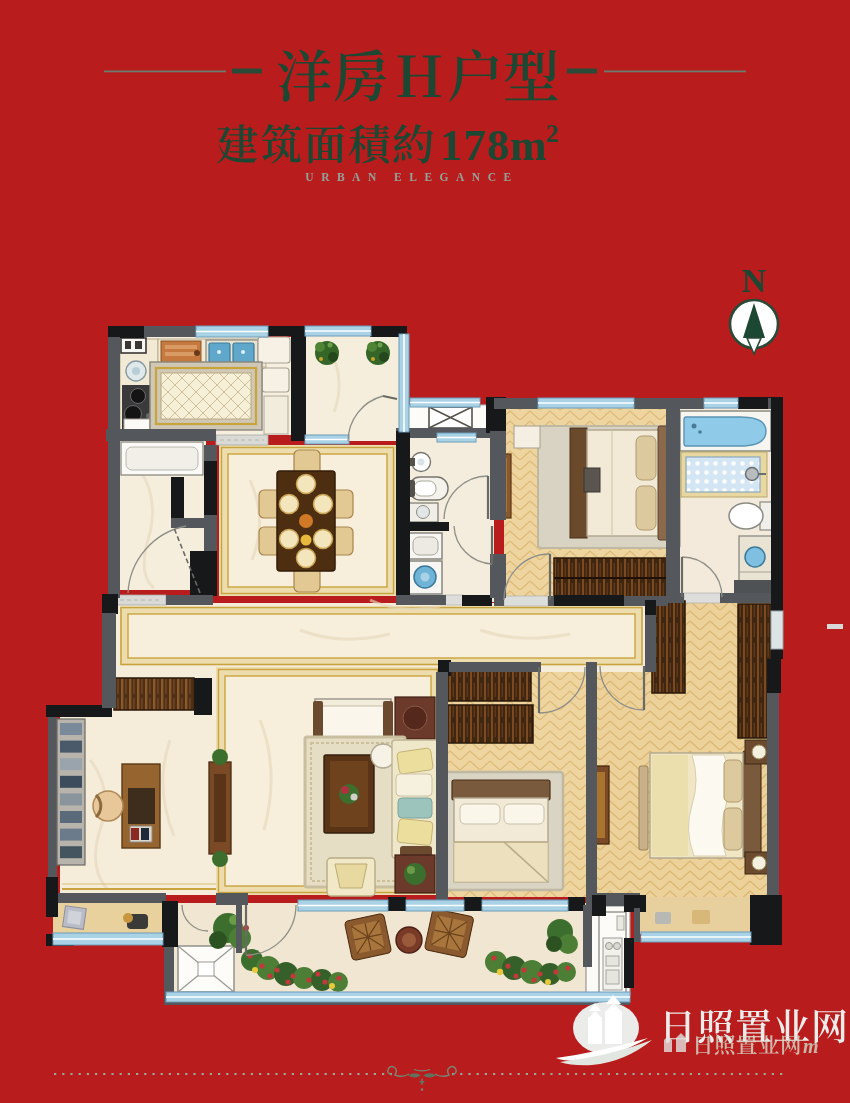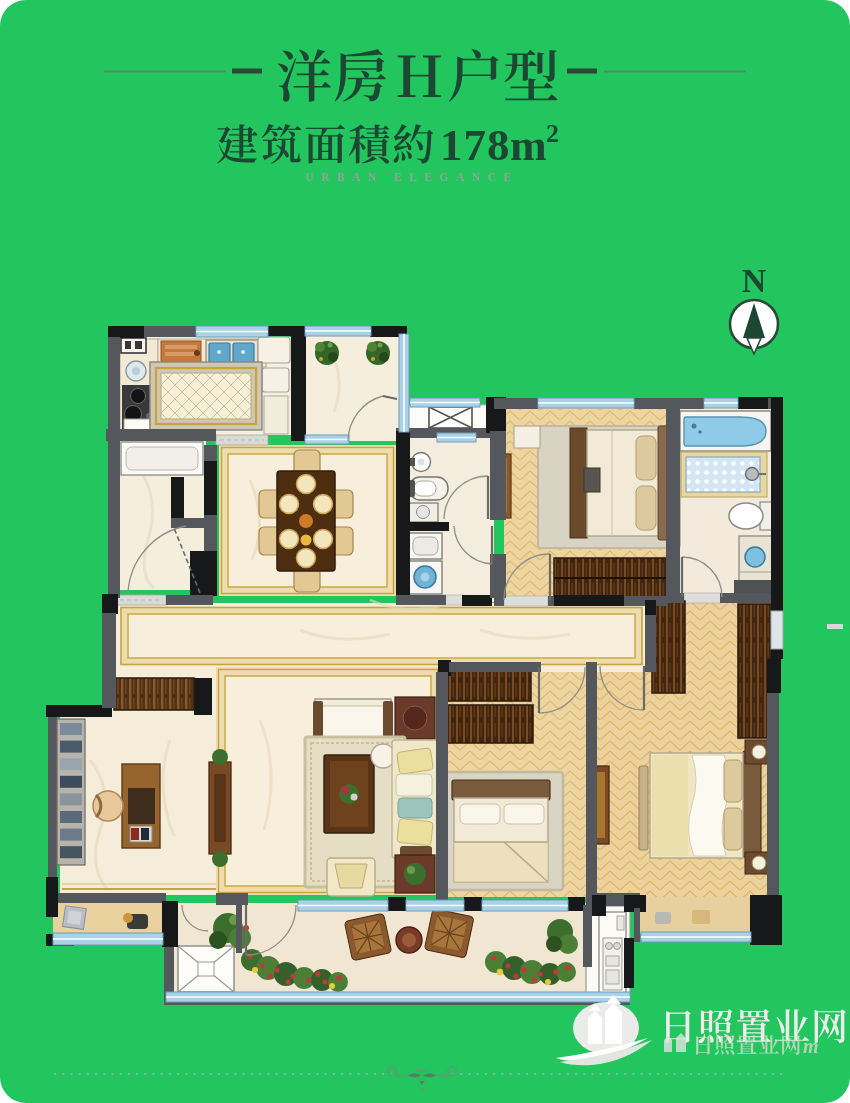--- a/index.html
+++ b/index.html
@@ -1,17 +1,17 @@
 <!DOCTYPE html>
 <html><head>
 <meta charset="utf-8">
 <style>
 html,body{margin:0;padding:0;background:#fff;}
-.page{position:relative;width:850px;height:1103px;background:#22c55e;overflow:hidden;
-font-family:"Liberation Serif",serif;border-radius:26px;}
+.page{position:relative;width:850px;height:1103px;background:#b91c1c;overflow:hidden;
+font-family:"Liberation Serif",serif;}
 </style>
 </head>
 <body>
 <div class="page">
 <svg width="850" height="1103" viewBox="0 0 850 1103" xmlns="http://www.w3.org/2000/svg">
 <defs>
 <path id="t0" d="M346 620H802L858 691Q858 691 868 683Q879 675 895 662Q910 650 928 635Q945 620 960 608Q956 592 932 592H354ZM362 414H781L835 486Q835 486 845 478Q855 470 870 457Q886 444 903 429Q920 414 933 401Q929 385 906 385H370ZM307 196H812L868 271Q868 271 878 263Q889 254 905 241Q921 228 938 212Q956 197 970 183Q967 167 944 167H315ZM581 620H679V-57Q679 -62 658 -73Q636 -84 598 -84H581ZM417 840Q480 821 516 795Q552 770 567 743Q583 716 582 693Q581 669 568 655Q555 640 535 639Q515 638 493 655Q488 685 475 718Q461 751 444 781Q426 811 408 834ZM736 846 876 806Q873 798 864 792Q855 786 839 787Q819 761 790 729Q762 696 730 664Q699 632 667 605H652Q668 640 683 682Q699 725 713 768Q727 811 736 846ZM119 825Q183 820 222 804Q261 787 280 765Q299 744 301 722Q303 700 293 685Q283 669 264 665Q244 660 221 673Q213 699 195 726Q177 753 154 776Q132 800 111 817ZM38 592Q100 588 138 572Q175 557 193 536Q211 515 213 495Q215 474 204 459Q194 444 175 440Q157 437 134 450Q126 474 110 499Q93 524 72 547Q51 569 30 584ZM105 204Q116 204 121 206Q125 209 133 225Q139 234 144 243Q148 252 156 267Q163 282 176 310Q188 338 209 386Q230 433 263 506Q295 579 342 685L359 680Q346 641 330 592Q313 543 297 491Q280 440 265 393Q250 346 238 310Q227 275 223 259Q216 234 211 209Q207 184 207 165Q208 147 213 129Q219 112 226 92Q233 72 238 48Q242 24 241 -8Q240 -43 220 -64Q201 -85 169 -85Q152 -85 140 -73Q127 -60 123 -34Q131 17 132 60Q133 103 128 132Q123 161 111 168Q101 176 89 179Q77 182 60 183V204Q60 204 69 204Q78 204 89 204Q100 204 105 204Z"></path>
 <path id="t1" d="M505 464Q557 461 587 448Q617 435 629 418Q641 401 640 384Q638 368 626 356Q615 344 597 342Q578 340 558 353Q551 380 532 410Q513 439 496 457ZM822 510V481H207V510ZM883 749Q874 742 859 743Q844 743 823 752Q761 745 686 739Q612 733 529 729Q447 725 364 723Q280 721 202 723L199 739Q273 747 355 759Q437 770 518 785Q598 800 669 815Q739 831 789 845ZM135 746V778L244 736H229V480Q229 414 224 341Q219 267 201 192Q184 117 147 47Q110 -22 45 -81L32 -72Q80 9 101 102Q123 194 129 290Q135 387 135 479V736ZM809 653V624H199V653ZM764 653 810 703 909 629Q905 623 895 618Q885 612 870 610V468Q870 465 856 459Q843 453 824 447Q806 442 790 442H774V653ZM518 331Q514 272 501 215Q488 157 455 104Q422 51 358 3Q295 -44 189 -83L179 -69Q259 -23 306 25Q352 74 374 125Q395 176 402 228Q409 280 410 331ZM735 214 784 262 876 187Q866 175 837 171Q829 84 811 28Q792 -29 760 -50Q740 -63 712 -70Q684 -77 649 -77Q649 -57 645 -41Q641 -24 630 -14Q619 -4 594 4Q570 12 540 17V32Q560 31 586 29Q612 27 635 25Q657 24 667 24Q679 24 687 25Q694 27 700 31Q715 43 727 91Q739 140 745 214ZM783 214V185H454L464 214ZM841 408Q841 408 858 395Q874 383 897 365Q919 347 938 329Q934 313 911 313H269L261 342H789Z"></path>
 <path id="t2" d="M48 0V32L192 45H217L364 32V0ZM145 0Q147 85 147 170Q147 256 147 342V393Q147 479 147 565Q147 650 145 735H270Q268 651 267 565Q267 479 267 393V366Q267 263 267 174Q268 86 270 0ZM207 361V396H654V361ZM496 0V32L642 45H667L811 32V0ZM590 0Q592 85 593 173Q593 262 593 366V393Q593 479 593 565Q592 650 590 735H715Q714 651 713 565Q713 479 713 393V342Q713 257 713 171Q714 86 715 0ZM48 704V735H364V704L217 691H192ZM496 704V735H811V704L667 691H642Z"></path>
 <path id="t3" d="M442 851Q502 840 537 821Q572 801 587 778Q602 755 601 735Q601 714 588 699Q576 685 556 683Q536 680 513 696Q507 722 494 749Q481 776 464 801Q448 827 433 845ZM826 399V370H236V399ZM181 688V719L291 678H275V491Q275 439 271 380Q268 321 255 260Q243 198 219 137Q194 76 152 20Q111 -36 48 -84L36 -74Q84 -10 113 60Q142 129 157 202Q171 276 176 348Q181 421 181 490V678ZM821 678V649H239V678ZM764 678 810 728 909 653Q905 647 895 642Q884 636 870 634V332Q870 329 856 322Q843 315 824 310Q806 304 789 304H774V678Z"></path>

